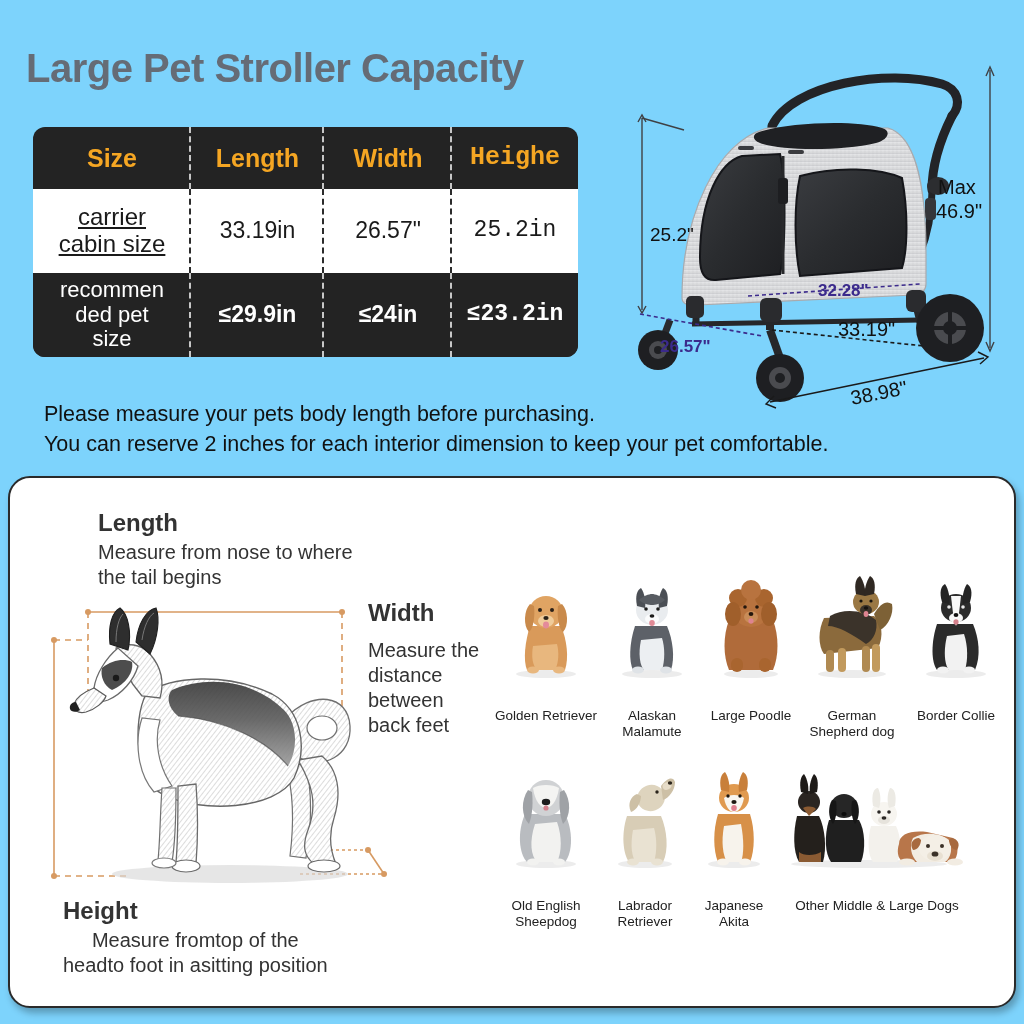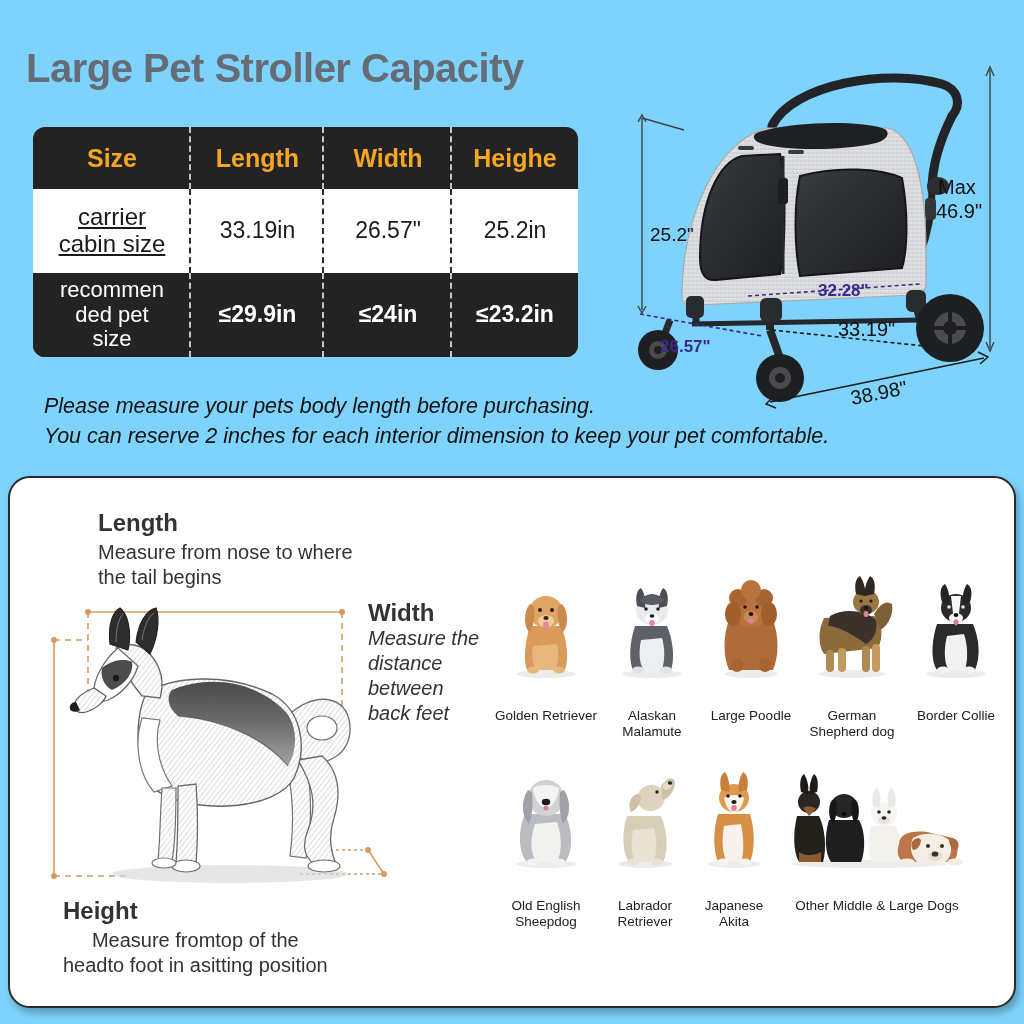--- a/index.html
+++ b/index.html
@@ -27,37 +27,37 @@
   }
   .srow { display: flex; width: 100%; }
   .srow.head { height: 62px; }
   .srow.light { height: 84px; background: #ffffff; }
   .srow.dark  { height: 84px; background: #232323; }
   .scell {
     display: flex; align-items: center; justify-content: center;
     text-align: center; line-height: 1.12; position: relative;
     padding: 0 21px;
   }
-  .c0 { width: 158px; } .c1 { width: 133px; } .c2 { width: 128px; } .c3 { width: 126px; }
+  .c0 { width: 158px; } .c1 { width: 133px; } .c2 { width: 128px; } .c3 { width: 126px; font-family: Liberation Mono, monospace; }
   
   .scell.sep::after {
     content: ""; position: absolute; right: 0; top: 0; bottom: 0;
     border-right: 2px dashed rgba(255,255,255,0.75);
   }
   .srow.light .scell.sep::after { border-right-color: #2b2b2b; }
   .head .scell { color: #f5a623; font-size: 25px; font-weight: bold; }
   .light .scell { color: #1a1a1a; font-size: 23px; }
   .light .c0 { font-size: 24px; text-decoration: underline; }
   .dark .scell { color: #ffffff; font-size: 23px; font-weight: bold; }
   .dark .c0 { font-size: 22px; font-weight: normal; }
 
   
   .notes {
-    position: absolute; left: 44px; top: 392px; width: 960px;
-    font-size: 21.5px; color: #111; line-height: 1.38; font-style: italic;
+    position: absolute; left: 44px; top: 400px; width: 960px;
+    font-size: 21.5px; color: #111; line-height: 1.38;
   }
 
   
   .stroller-wrap { position: absolute; left: 620px; top: 58px; width: 404px; height: 360px; }
   .stroller-wrap svg { display: block; }
   .dim-label { font-family: "Liberation Sans", sans-serif; }
 
   
   .panel {
     position: absolute; left: 8px; top: 476px; width: 1008px; height: 532px;
@@ -237,21 +237,21 @@
   <div class="panel">
 
     <div class="blk-length">
       <div class="lbl-head">Length</div>
       <div class="lbl-body" style="white-space:pre-line; margin-top:4px;">Measure from nose to where
 the tail begins</div>
     </div>
 
     <div class="blk-width">
       <div class="lbl-head">Width</div>
-      <div class="lbl-body" style="white-space:pre-line; margin-top:0;font-style:italic;">Measure the
+      <div class="lbl-body" style="white-space:pre-line; margin-top:12px;">Measure the
 distance
 between
 back feet</div>
     </div>
 
     <div class="blk-height">
       <div class="lbl-head">Height</div>
       <div class="lbl-body" style="white-space:pre-line; margin-top:4px;text-align:center;">Measure fromtop of the
 headto foot in asitting position</div>
     </div>

